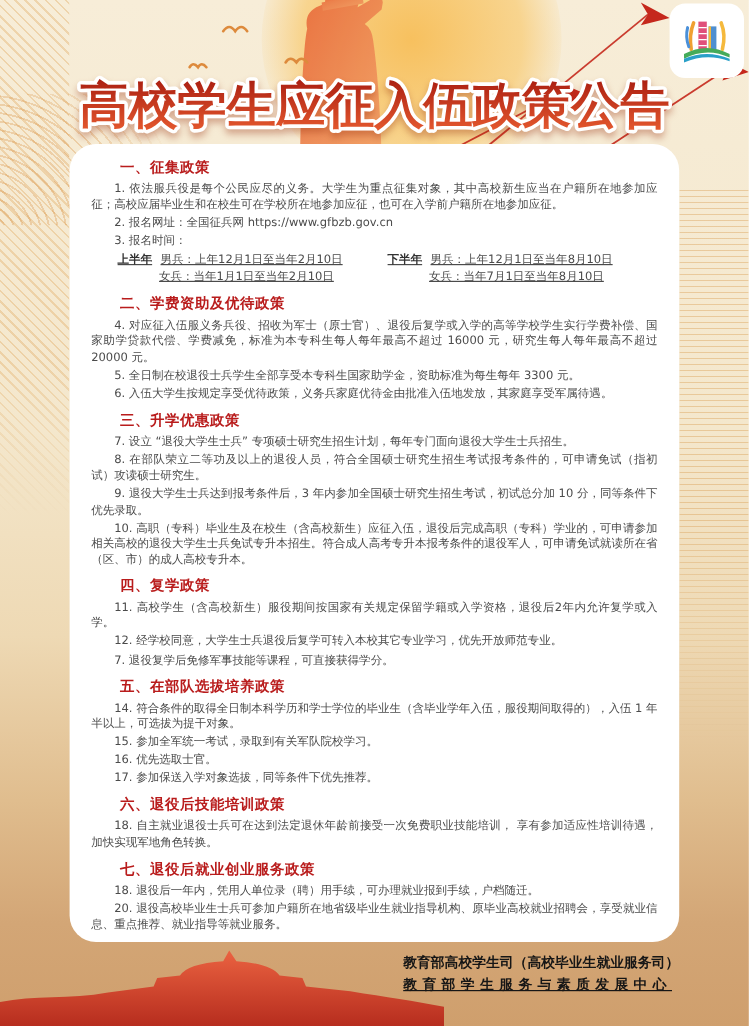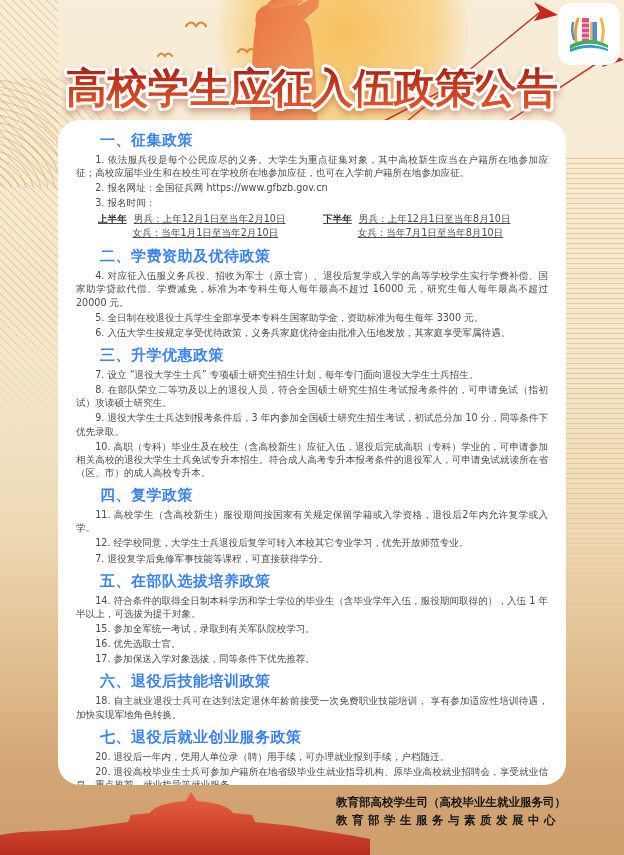--- a/index.html
+++ b/index.html
@@ -47,40 +47,40 @@
     background:#fff; border-radius:13px; z-index:5;
     display:flex; align-items:center; justify-content:center;
   }
   
   .card {
     position:absolute; left:58px; right:58px; top:120px; bottom:70px;
     background:#ffffff; border-radius:22px; z-index:4;
     padding:9px 18px 10px 18px; overflow:hidden;
   }
   .sec-h {
-    color:#3b82f6; font-size:15px; font-weight:bold;
+    color:#b91c1c; font-size:12px; font-weight:bold;
     margin:7px 0 3px 24px; letter-spacing:.5px;
   }
   .sec:first-child .sec-h { margin-top:2px; }
   .para {
     font-size:9.6px; line-height:1.37; color:#4b4b4b;
     margin:2px 0; text-indent:2em; text-align:justify;
   }
   .schedule { display:flex; margin:2px 0 1px 22px; font-size:9.6px; line-height:1.5; color:#4b4b4b;text-decoration:underline; }
   .sched-col { width:50%; }
   .sched-label { font-weight:bold; color:#333; margin-right:7px; }
   .sched-line2 { padding-left:3.6em; }
   
   .gate-svg { position:absolute; left:0; bottom:0; z-index:2; }
   .footer {
     position:absolute; right:58px; bottom:25px; z-index:5;
     text-align:left; color:#161616; font-weight:bold;
     font-size:11.5px; line-height:1.55;
   }
-  .footer-line2 { letter-spacing:4.5px; margin-right:-4.5px; }
+  .footer-line2 { letter-spacing:4.5px; margin-right:-4.5px;text-decoration:underline; }
 </style>
 </head>
 <body>
 
 <div class="stripes-left"></div>
 <div class="stripes-right"></div>
 <div class="arcs-left"></div>
 <div class="sun"></div>
 
 <svg class="soldier-svg" width="120" height="140" viewBox="0 0 120 140">
@@ -192,21 +192,21 @@
     <p class="para">17. 参加保送入学对象选拔，同等条件下优先推荐。</p>
   </section>
 
   <section class="sec">
     <h2 class="sec-h">六、退役后技能培训政策</h2>
     <p class="para">18. 自主就业退役士兵可在达到法定退休年龄前接受一次免费职业技能培训， 享有参加适应性培训待遇， 加快实现军地角色转换。</p>
   </section>
 
   <section class="sec">
     <h2 class="sec-h">七、退役后就业创业服务政策</h2>
-    <p class="para">20. 退役后一年内，凭用人单位录（聘）用手续，可办理就业报到手续，户档随迁。</p>
+    <p class="para">18. 退役后一年内，凭用人单位录（聘）用手续，可办理就业报到手续，户档随迁。</p>
     <p class="para">20. 退役高校毕业生士兵可参加户籍所在地省级毕业生就业指导机构、原毕业高校就业招聘会，享受就业信息、重点推荐、就业指导等就业服务。</p>
 
   </section>
 
 </div>
 
 <svg class="gate-svg" width="370" height="80" viewBox="0 0 370 80">
   <defs>
     <linearGradient id="gg" x1="0" y1="0" x2="0" y2="1">
       <stop offset="0" stop-color="#ec5f3e"></stop>

